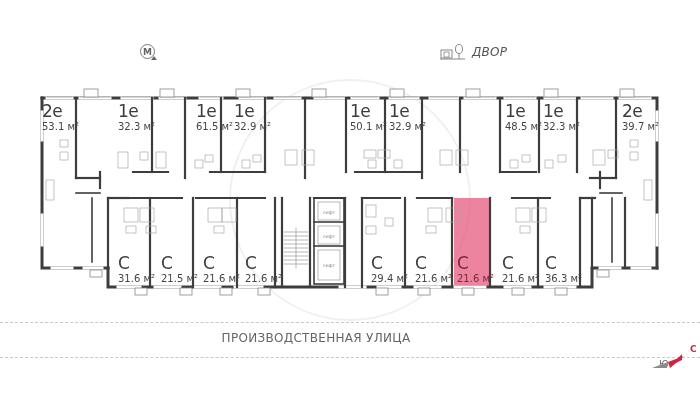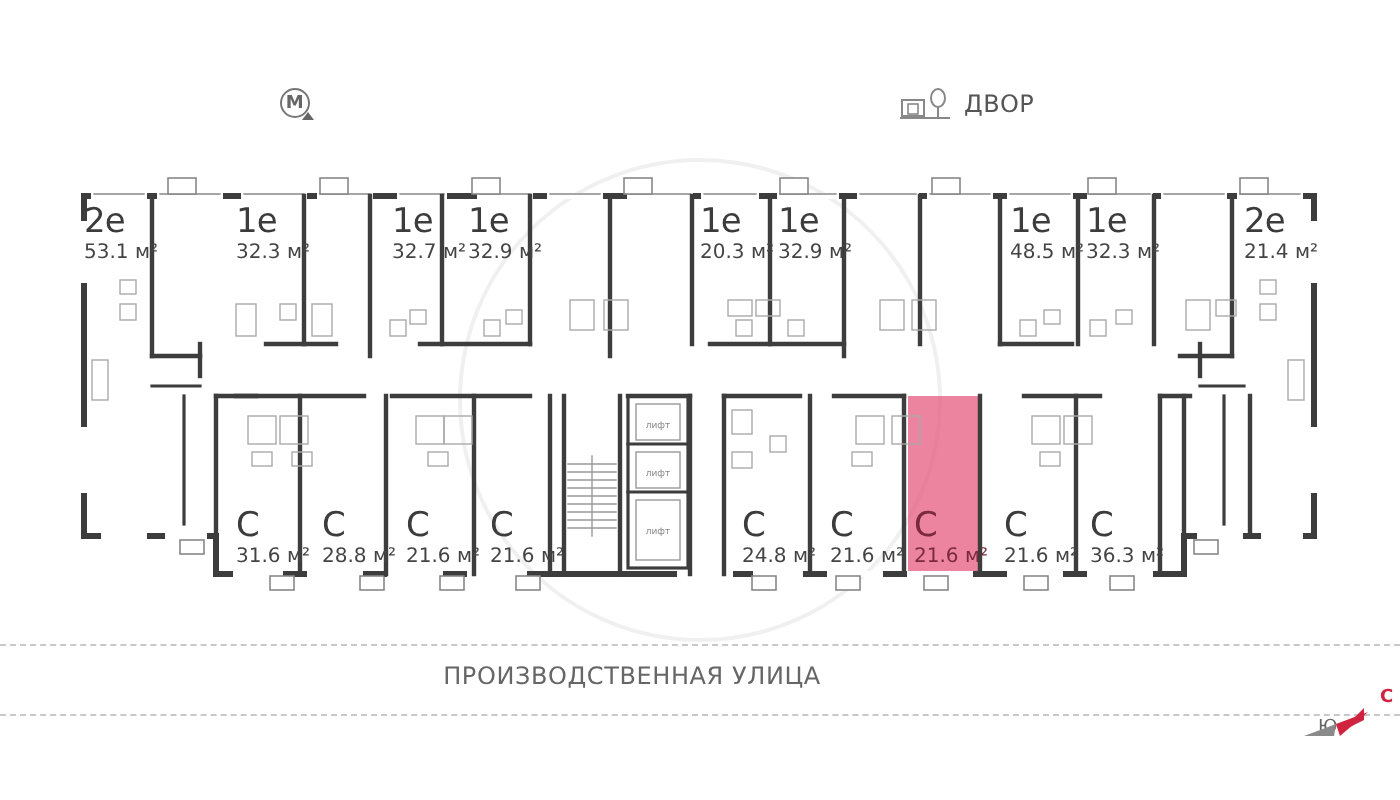--- a/index.html
+++ b/index.html
@@ -17,21 +17,21 @@
   .compass { position:absolute; left:672px; top:350px; }
   .compass-s { position:absolute; left:659px; top:359px; font-size:9px; color:#666; }
   .compass-n { position:absolute; left:690px; top:344px; font-size:9px; color:#d0233f; font-weight:bold; }
 </style>
 </head>
 <body>
 
 <div class="top-label" style="left:140px;">
   <span class="metro-badge">M</span>
 </div>
-<div class="top-label" style="left:450px;">
+<div class="top-label" style="left:440px;font-style:italic;">
   <svg width="26" height="16" viewBox="0 0 26 16">
     <rect x="1" y="6" width="11" height="8" fill="none" stroke="#888" stroke-width="1"></rect>
     <rect x="4" y="8" width="5" height="5" fill="none" stroke="#888" stroke-width="0.8"></rect>
     <line x1="0" y1="15" x2="25" y2="15" stroke="#888" stroke-width="1"></line>
     <ellipse cx="19" cy="5" rx="3.5" ry="4.5" fill="none" stroke="#888" stroke-width="1"></ellipse>
     <line x1="19" y1="9.5" x2="19" y2="15" stroke="#888" stroke-width="1"></line>
   </svg>
   <span>ДВОР</span>
 </div>
 
@@ -264,66 +264,66 @@
 <div class="apt" style="left:42px; top:103px;">
   <div class="type">2е</div>
   <div class="area">53.1 м²</div>
 </div>
 <div class="apt" style="left:118px; top:103px;">
   <div class="type">1е</div>
   <div class="area">32.3 м²</div>
 </div>
 <div class="apt" style="left:196px; top:103px;">
   <div class="type">1е</div>
-  <div class="area">32.7 м²</div>
+  <div class="area">61.5 м²</div>
 </div>
 <div class="apt" style="left:234px; top:103px;">
   <div class="type">1е</div>
   <div class="area">32.9 м²</div>
 </div>
 <div class="apt" style="left:350px; top:103px;">
   <div class="type">1е</div>
-  <div class="area">20.3 м²</div>
+  <div class="area">50.1 м²</div>
 </div>
 <div class="apt" style="left:389px; top:103px;">
   <div class="type">1е</div>
   <div class="area">32.9 м²</div>
 </div>
 <div class="apt" style="left:505px; top:103px;">
   <div class="type">1е</div>
   <div class="area">48.5 м²</div>
 </div>
 <div class="apt" style="left:543px; top:103px;">
   <div class="type">1е</div>
   <div class="area">32.3 м²</div>
 </div>
 <div class="apt" style="left:622px; top:103px;">
   <div class="type">2е</div>
-  <div class="area">21.4 м²</div>
+  <div class="area">39.7 м²</div>
 </div>
 
 <div class="apt" style="left:118px; top:255px;">
   <div class="type">С</div>
   <div class="area">31.6 м²</div>
 </div>
 <div class="apt" style="left:161px; top:255px;">
   <div class="type">С</div>
-  <div class="area">28.8 м²</div>
+  <div class="area">21.5 м²</div>
 </div>
 <div class="apt" style="left:203px; top:255px;">
   <div class="type">С</div>
   <div class="area">21.6 м²</div>
 </div>
 <div class="apt" style="left:245px; top:255px;">
   <div class="type">С</div>
   <div class="area">21.6 м²</div>
 </div>
 <div class="apt" style="left:371px; top:255px;">
   <div class="type">С</div>
-  <div class="area">24.8 м²</div>
+  <div class="area">29.4 м²</div>
 </div>
 <div class="apt" style="left:415px; top:255px;">
   <div class="type">С</div>
   <div class="area">21.6 м²</div>
 </div>
 <div class="apt selected" style="left:457px; top:255px;">
   <div class="type">С</div>
   <div class="area">21.6 м²</div>
 </div>
 <div class="apt" style="left:502px; top:255px;">

